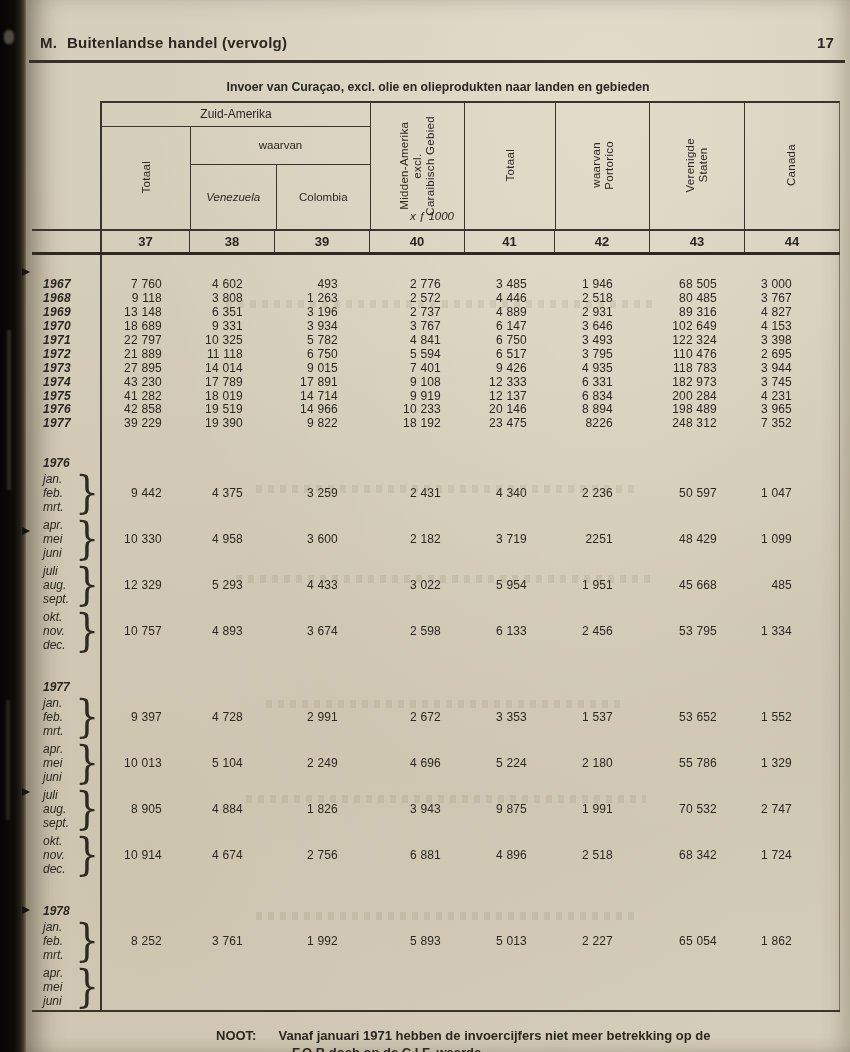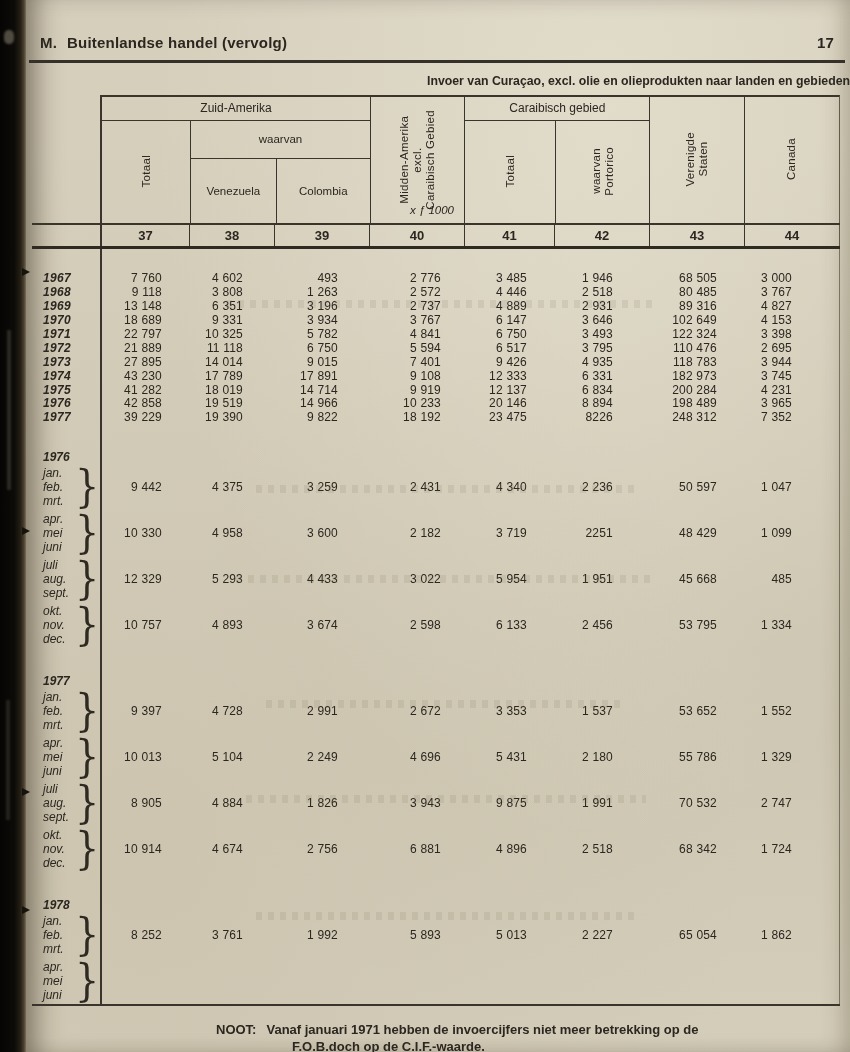--- a/index.html
+++ b/index.html
@@ -39,41 +39,41 @@
   }
   .smudge {
     position:absolute; height:8px; filter:blur(.6px); opacity:.55;
     background:repeating-linear-gradient(90deg, rgba(104,96,74,.22) 0 6px, transparent 6px 12px);
   }
   
   .pagehead { display:flex; justify-content:space-between; align-items:baseline;
     padding:34px 16px 0 14px; font-weight:bold; font-size:15px; letter-spacing:.2px;gap:19px; }
   .pagehead .lft .sp { margin-right:10px; }
   .headrule { height:2.5px; background:#35312a; margin:9px 5px 0 3px; }
-  .ttitle { text-align:right; font-size:12.3px; font-weight:bold; margin-top:11px; }
+  .ttitle { text-align:center; font-size:12.3px; font-weight:bold; margin-top:17px; }
   
   .table { position:relative; margin:7px 0 0 6px; width:808px; }
   .thead { display:flex; position:relative; height:128px; }
   .lspacer { width:68px; }
   .cols { width:740px; display:flex; border-top:2.5px solid #39352c;
     border-left:2px solid #39352c; border-right:1.5px solid rgba(70,64,50,.8); }
   .band { height:24px; display:flex; align-items:center; justify-content:center;
     font-size:12px; border-bottom:1.5px solid #39352c; }
   .g3 { width:268px; display:flex; flex-direction:column; }
   .g3body { flex:1; display:flex; }
   .vc { display:flex; align-items:center; justify-content:center; }
   .vtext { writing-mode:vertical-rl; transform:rotate(180deg); font-size:11.5px;
     line-height:13px; text-align:center; white-space:pre-line; letter-spacing:.3px; }
   .w37 { width:88px; }
   .hsub { width:180px; border-left:1.5px solid #39352c; display:flex; flex-direction:column; }
   .band2 { height:38px; display:flex; align-items:center; justify-content:center;
     font-size:11.5px; border-bottom:1.5px solid #39352c; }
   .hsubbody { flex:1; display:flex; }
   .hcell { display:flex; align-items:center; justify-content:center; font-size:11.5px; }
-  .w38 { width:85px; } .w39 { width:95px; }
+  .w38 { width:85px;font-style:italic; } .w39 { width:95px; }
   .hcell + .hcell { border-left:1.5px solid #39352c; }
   .vcol { border-left:1.5px solid #39352c; display:flex; align-items:center; justify-content:center; }
   .w40 { width:95px; } .w43 { width:95px; } .w44 { width:96px; }
   .gc { width:185px; border-left:1.5px solid #39352c; display:flex; flex-direction:column; }
   .gcbody { flex:1; display:flex; }
   .w41 { width:90px; } .w42b { width:94px; border-left:1.5px solid #39352c; }
   .unit { position:absolute; bottom:7px; left:49.5%; transform:translateX(-50%);
     font-size:11.5px; font-style:italic; }
   
   .numrow { display:flex; height:26px; border-top:2px solid #39352c;
@@ -105,21 +105,21 @@
     font-size:12px; display:flex; align-items:center; }
   .qgroup { display:flex; align-items:center; height:46px; font-size:12px; }
   .qlabel { width:68px; display:flex; align-items:center; height:42px; }
   .months { display:flex; flex-direction:column; justify-content:space-between;
     height:42px; padding-left:11px; width:46px; font-style:italic; }
   .month { line-height:14px; height:14px; }
   .brace { font-size:38px; line-height:1; transform:scaleY(1.18);
     color:#2e2a22; font-family:"DejaVu Serif", serif; margin-left:-3px; }
   
   .note { margin:16px 0 0 190px; font-weight:bold; font-size:13px; width:610px; }
-  .nlabel { margin-right:10px; }
+  .nlabel { margin-right:22px; }
   .note2 { margin-left:76px; margin-top:2px;text-decoration:underline; }
 </style>
 </head>
 <body>
 
 <div class="edge">
   <div class="streak s1"></div>
   <div class="streak s2"></div>
   <div class="streak s3"></div>
 </div>
@@ -155,21 +155,20 @@
               </div>
             </div>
           </div>
         </div>
         <div class="vcol w40">
           <span class="vtext">Midden-Amerika
 excl.
 Caraibisch Gebied</span>
         </div>
         <div class="gc">
-          <div class="band">Caraibisch gebied</div>
           <div class="gcbody">
             <div class="vc w41">
               <span class="vtext">Totaal</span>
             </div>
             <div class="vc w42b">
               <span class="vtext">waarvan
 Portorico</span>
             </div>
           </div>
         </div>
@@ -424,21 +423,21 @@
                   <div class="month">apr.</div>
                   <div class="month">mei</div>
                   <div class="month">juni</div>
                 </div>
                 <div class="brace">}</div>
               </div>
               <div class="num n0">10 013</div>
               <div class="num n1">5 104</div>
               <div class="num n2">2 249</div>
               <div class="num n3">4 696</div>
-              <div class="num n4">5 431</div>
+              <div class="num n4">5 224</div>
               <div class="num n5">2 180</div>
               <div class="num n6">55 786</div>
               <div class="num n7">1 329</div>
             </div>
             <div class="qgroup">
               <div class="qlabel">
                 <div class="months">
                   <div class="month">juli</div>
                   <div class="month">aug.</div>
                   <div class="month">sept.</div>

